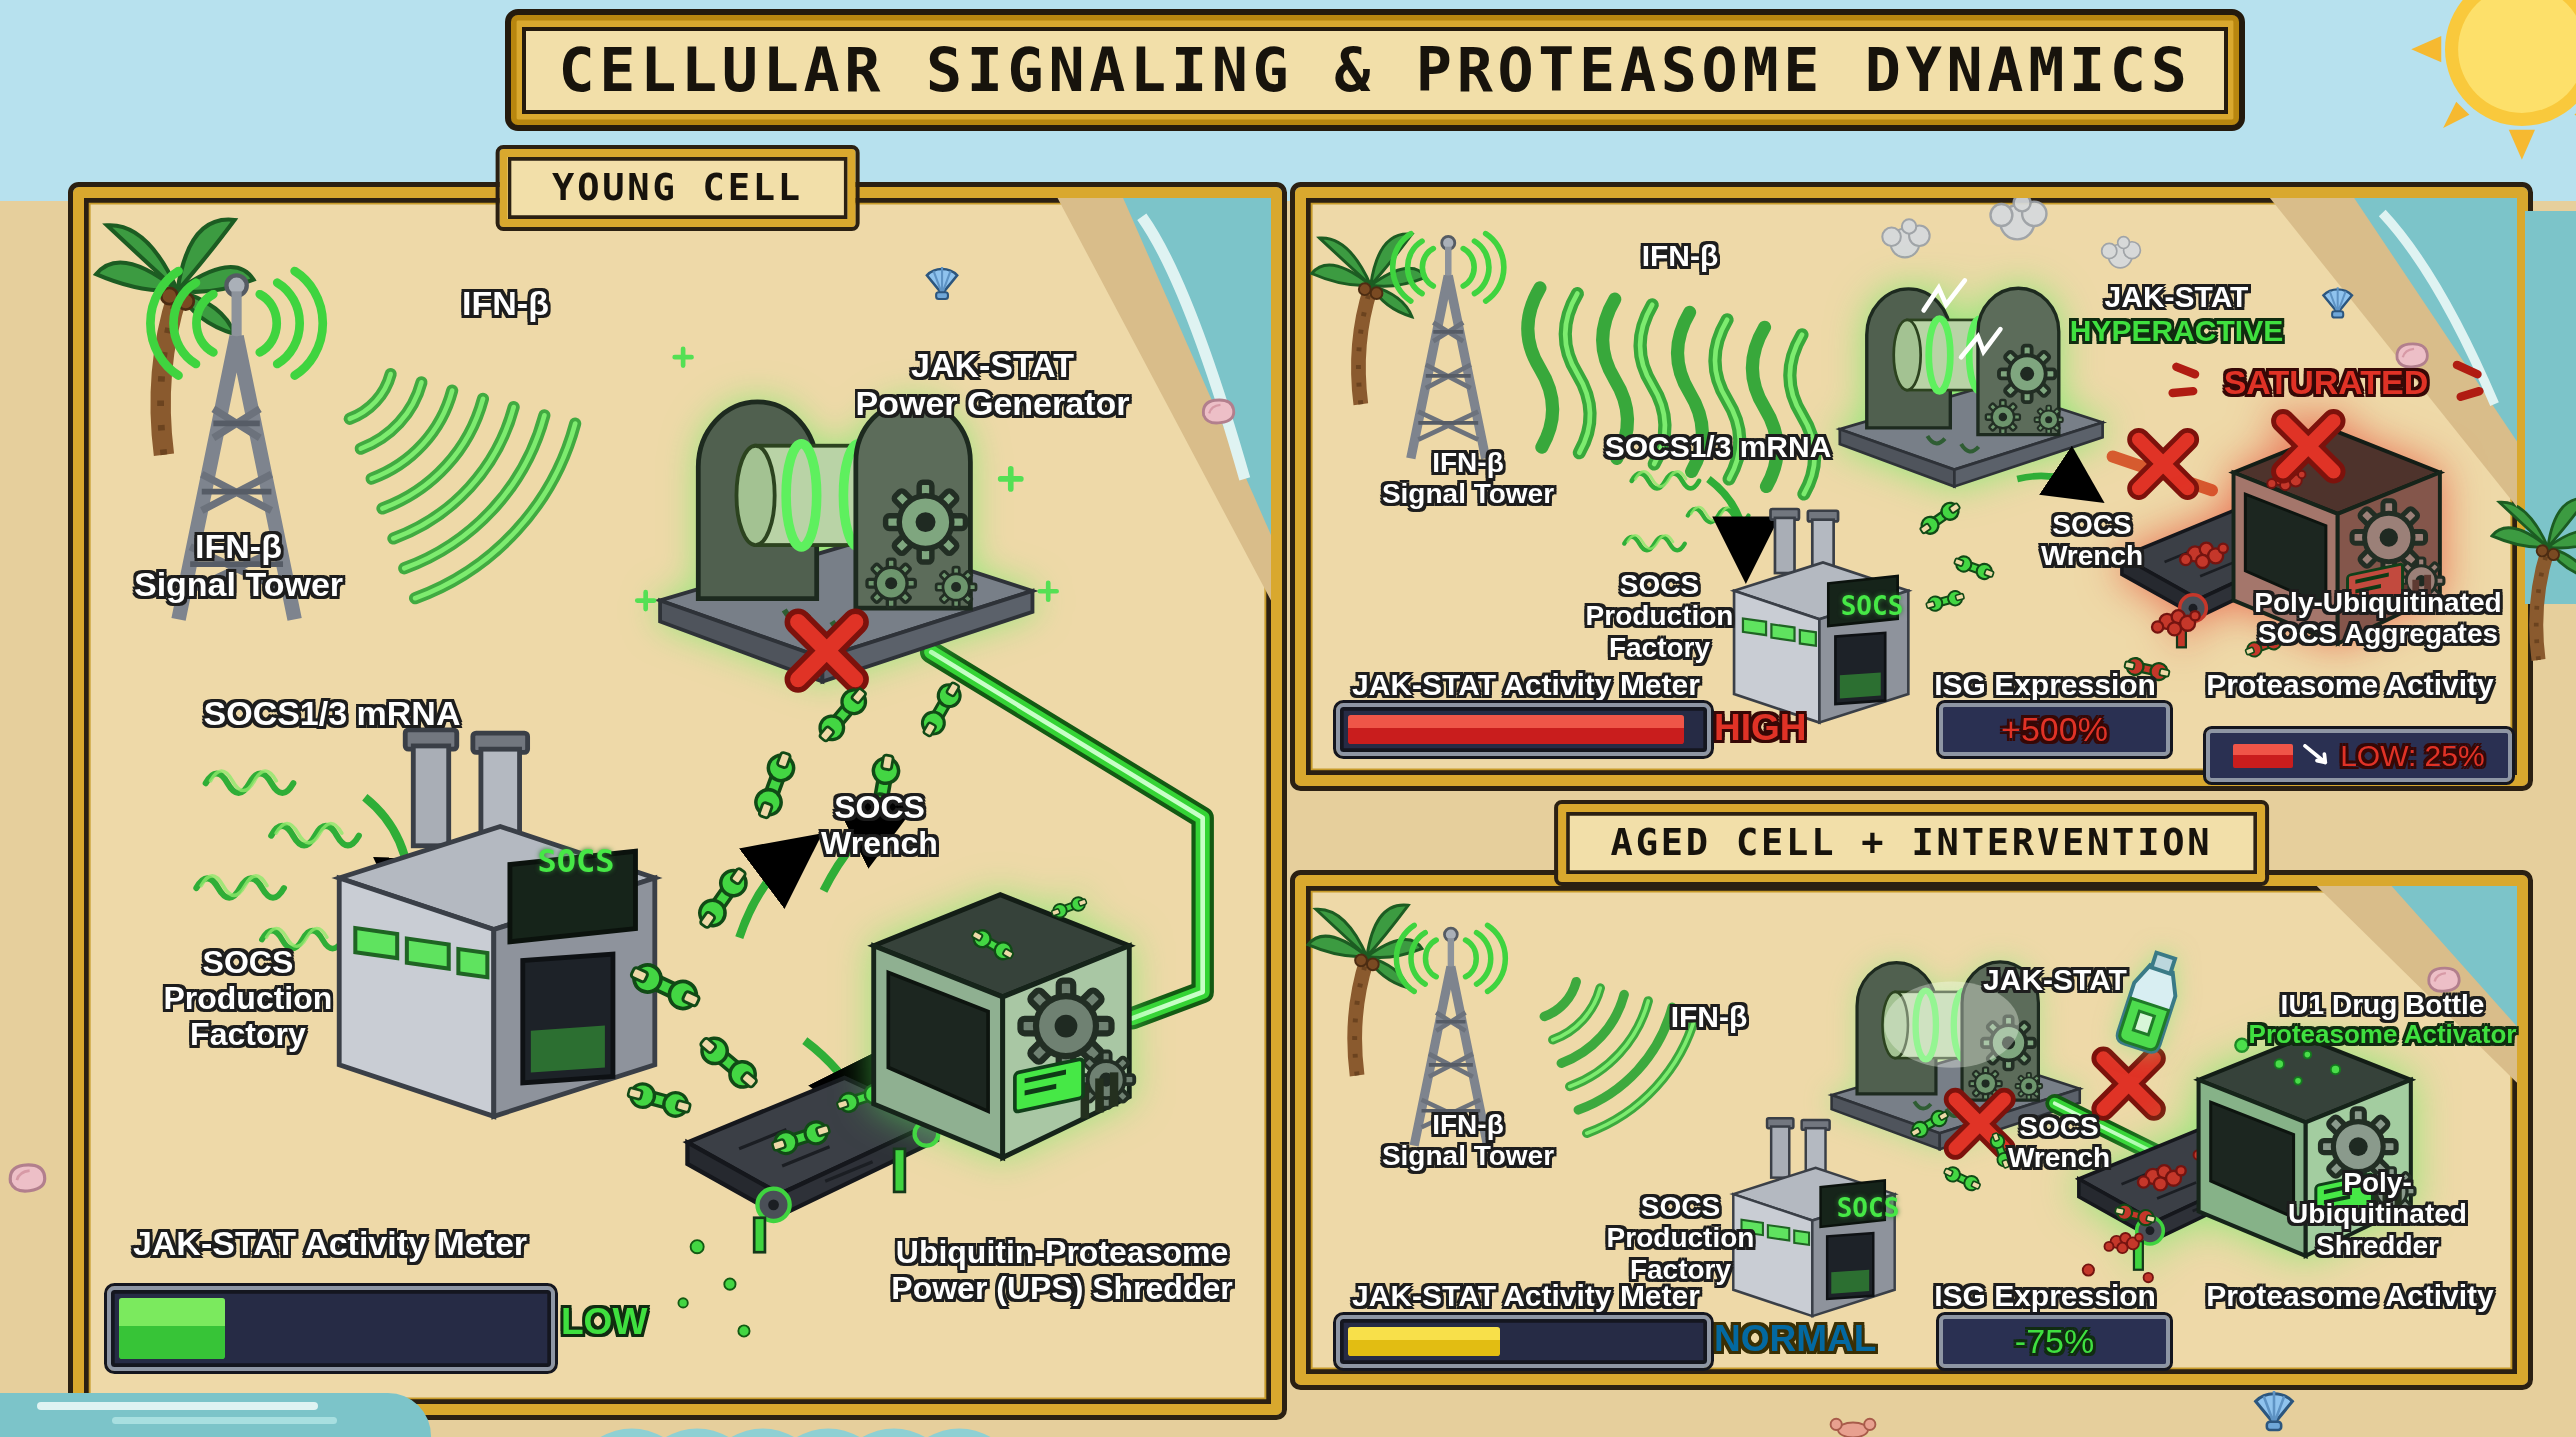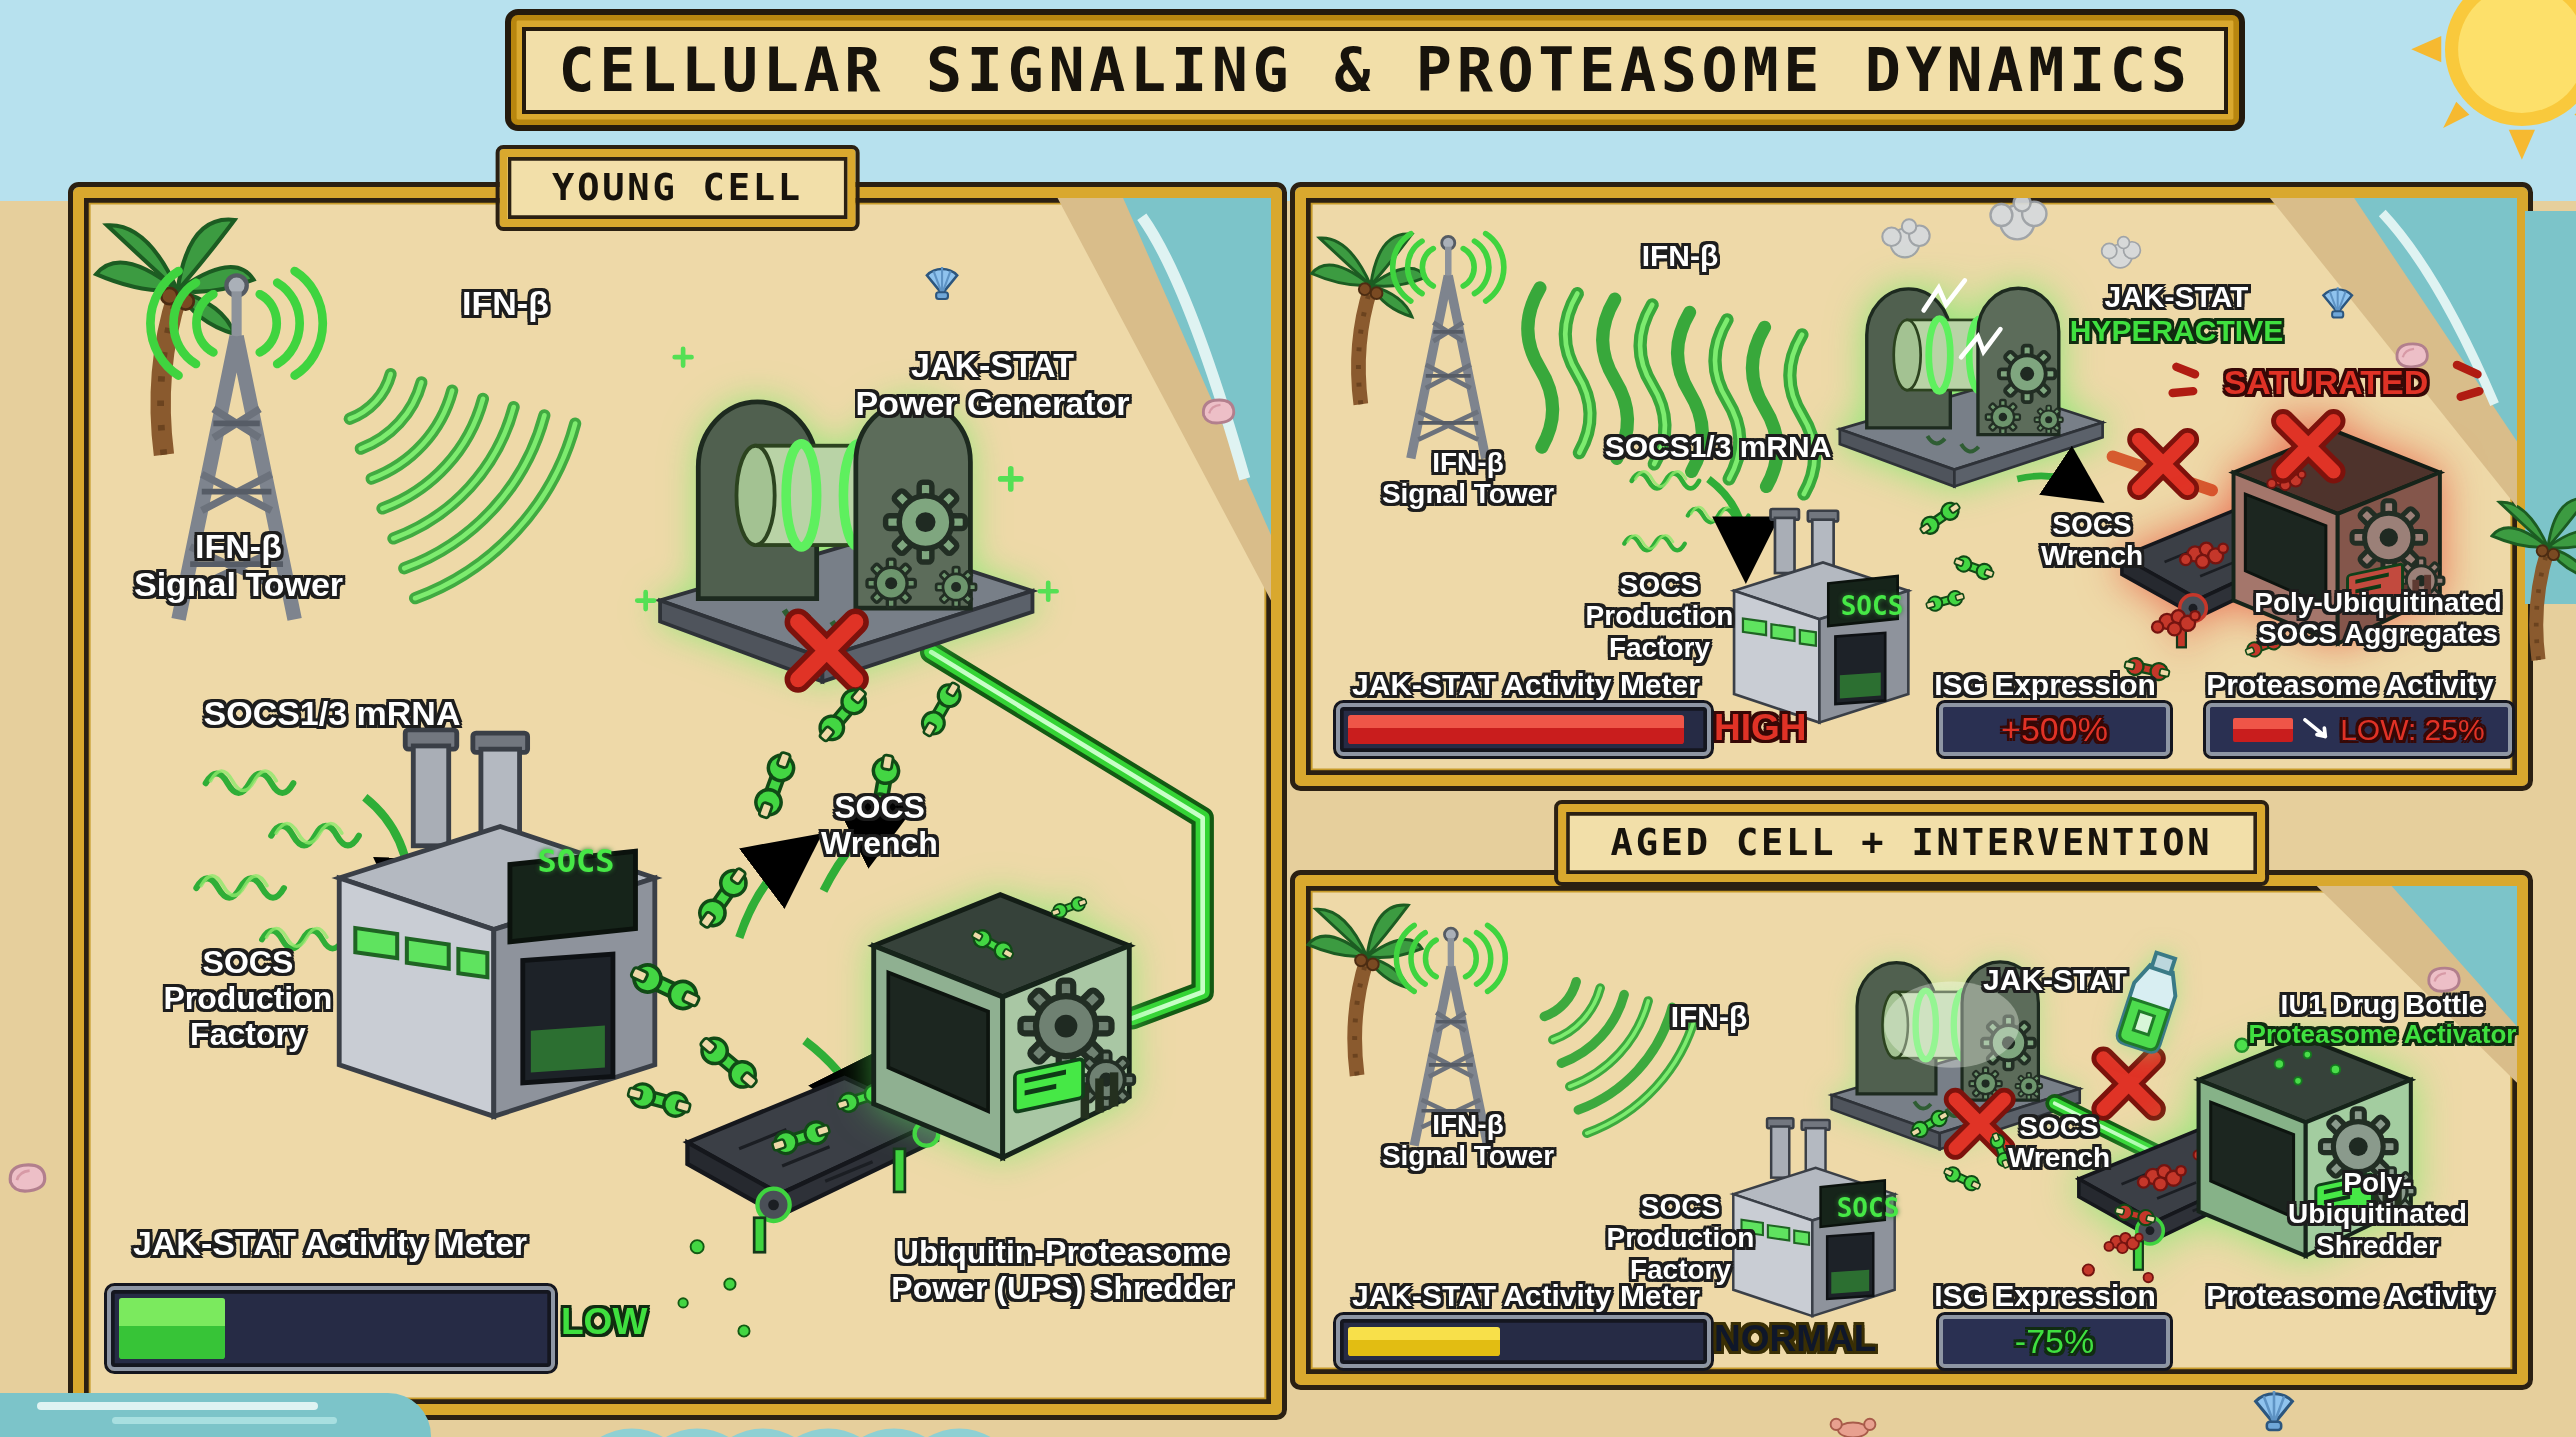--- a/index.html
+++ b/index.html
@@ -19,21 +19,21 @@
     border:6.6px solid #241a0d;border-radius:13px;box-shadow:inset 0 0 0 5.6px #b8860f;z-index:40;}
   .banner-in{position:absolute;inset:11.2px;background:#f2dfa9;border:4.7px solid #241a0d;
     display:flex;align-items:center;justify-content:center;
     font-family:"DejaVu Sans Mono",monospace;font-weight:800;font-size:60px;letter-spacing:4.7px;color:#17130c;white-space:nowrap;}
   
   .lab{position:absolute;text-align:center;font-weight:800;line-height:1.12;z-index:20;}
   .lab span{display:block}
   .ol{color:#fff;text-shadow:-2.8px -2.8px 0 #1d1d1d,2.8px -2.8px 0 #1d1d1d,-2.8px 2.8px 0 #1d1d1d,2.8px 2.8px 0 #1d1d1d,-2.8px 0 0 #1d1d1d,2.8px 0 0 #1d1d1d,0 -2.8px 0 #1d1d1d,0 2.8px 0 #1d1d1d;}
   .olg{color:#3fe03f;text-shadow:-2.8px -2.8px 0 #102c10,2.8px -2.8px 0 #102c10,-2.8px 2.8px 0 #102c10,2.8px 2.8px 0 #102c10,-2.8px 0 0 #102c10,2.8px 0 0 #102c10,0 -2.8px 0 #102c10,0 2.8px 0 #102c10;}
   .olr{color:#e03226;text-shadow:-2.8px -2.8px 0 #360806,2.8px -2.8px 0 #360806,-2.8px 2.8px 0 #360806,2.8px 2.8px 0 #360806,-2.8px 0 0 #360806,2.8px 0 0 #360806,0 -2.8px 0 #360806,0 2.8px 0 #360806;}
-  .oly{color:#0f172a;text-shadow:-2.8px -2.8px 0 #3a2f04,2.8px -2.8px 0 #3a2f04,-2.8px 2.8px 0 #3a2f04,2.8px 2.8px 0 #3a2f04,-2.8px 0 0 #3a2f04,2.8px 0 0 #3a2f04,0 -2.8px 0 #3a2f04,0 2.8px 0 #3a2f04;}
+  .oly{color:#0369a1;text-shadow:-2.8px -2.8px 0 #3a2f04,2.8px -2.8px 0 #3a2f04,-2.8px 2.8px 0 #3a2f04,2.8px 2.8px 0 #3a2f04,-2.8px 0 0 #3a2f04,2.8px 0 0 #3a2f04,0 -2.8px 0 #3a2f04,0 2.8px 0 #3a2f04;}
   .f28{font-size:26px}.f30{font-size:28px}.f32{font-size:30px}.f34{font-size:32px}.f36{font-size:34px}.f40{font-size:37px}.f44{font-size:37px}
   .signtext{position:absolute;z-index:21;font-family:"DejaVu Sans Mono",monospace;font-weight:800;color:#46e846;
     text-shadow:0 0 5.6px #2f7d33;text-align:center;}
   
   .meterbar{position:absolute;background:#262b45;border:4.7px solid #8e96a4;outline:3.7px solid #14161f;
     box-shadow:inset 0 0 0 3.7px #14161f;border-radius:7.5px;z-index:20;}
   .fill{position:absolute;left:8.4px;top:8.4px;bottom:8.4px;border-radius:2.8px;}
   .fill.green{background:linear-gradient(#7bea5e 0 46%,#37c437 46% 100%);}
   .fill.red{background:linear-gradient(#ef5548 0 46%,#c91d1d 46% 100%);}
   .fill.yellow{background:linear-gradient(#f8e04a 0 46%,#e2bd12 46% 100%);}
@@ -530,21 +530,21 @@
     </div>
     <div class="lab ol f32" style="left:608px;top:470px;width:262px">
       <span>ISG Expression</span>
     </div>
     <div class="statbox" style="left:633px;top:505px;width:223px;height:45px">
       <span class="olr f36">+500%</span>
     </div>
     <div class="lab ol f32" style="left:880px;top:470px;width:328px">
       <span>Proteasome Activity</span>
     </div>
-    <div class="statbox" style="left:900px;top:505px;width:298px;height:45px">
+    <div class="statbox" style="left:900px;top:531px;width:298px;height:45px">
       <div class="minibar"></div>
       <svg width="28" height="24" viewBox="0 0 30 26">
           <path d="M2 2 L24 20 M24 20 l-9 -2 M24 20 l-1 -9" stroke="#fff" stroke-width="4" fill="none" stroke-linecap="round"></path>
         </svg>
       <span class="olr f32">LOW: 25%</span>
     </div>
   </div>
 
   <div class="panel" style="left:1295px;top:875px;width:1211px;height:488px;">
     <div class="chip f40" style="top:-82px">

